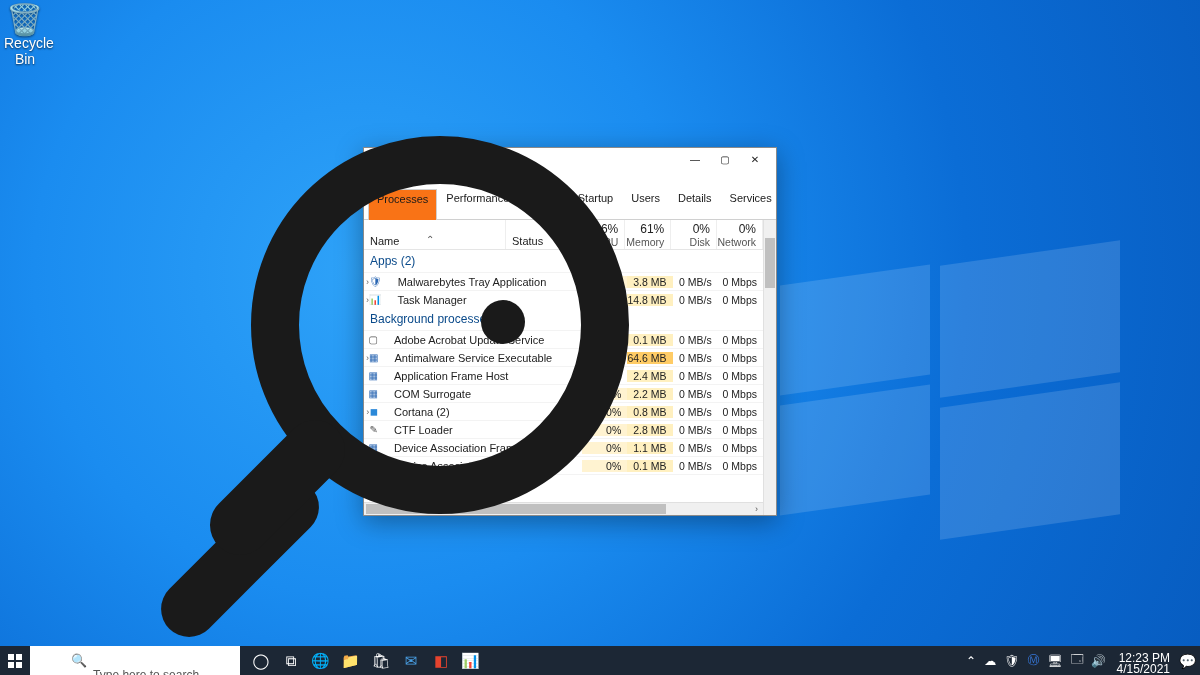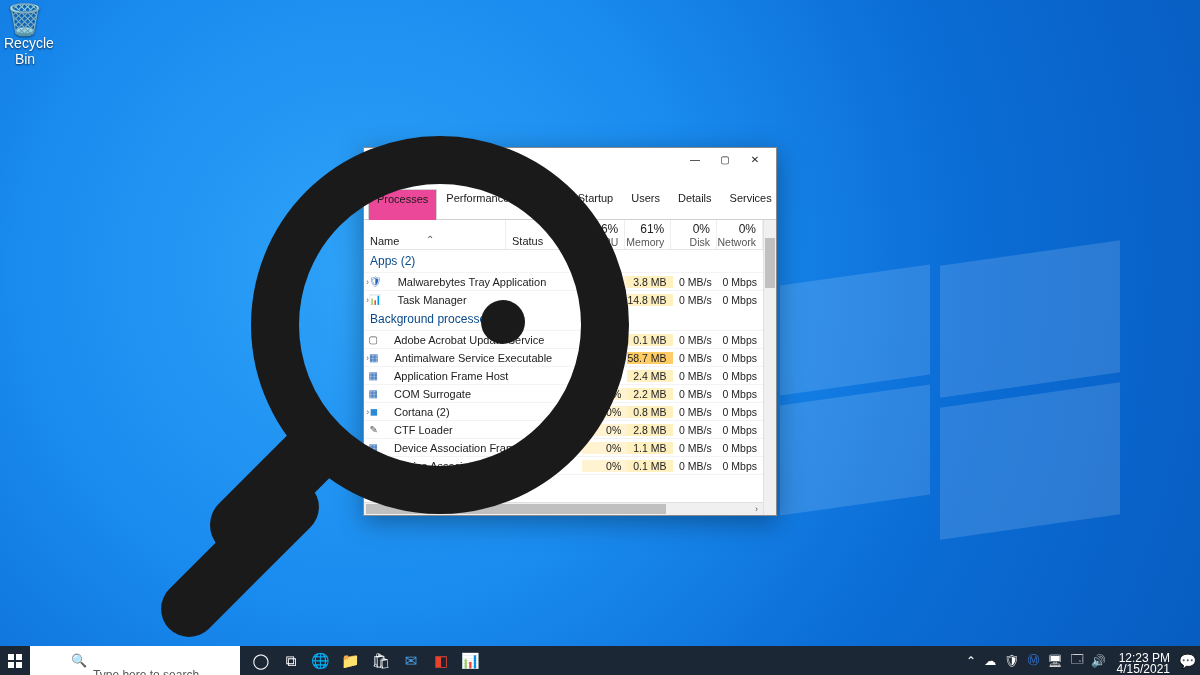--- a/index.html
+++ b/index.html
@@ -49,21 +49,21 @@
     display: flex; flex-direction: column; font-size: 11px; color: #222;
   }
   .titlebar { height: 22px; display: flex; align-items: center; padding: 0 6px; }
   .titlebar .ticon { width: 14px; height: 14px; margin-right: 6px; font-size: 11px; }
   .titlebar .title { flex: 1; font-size: 11px; }
   .win-btns { display: flex; gap: 0; }
   .win-btns .wb { width: 30px; height: 14px; display:flex;align-items:center;justify-content:center; font-size: 10px; }
   .menubar { height: 18px; display:flex; gap: 12px; padding: 0 8px; font-size: 11px; color:#333; align-items:center; }
   .tabs { display:flex; border-bottom: 1px solid #d0d0d0; padding: 0 4px; }
   .tabs .tab { padding: 3px 8px; border: 1px solid transparent; border-bottom: none; font-size: 11px; color:#1a1a1a; }
-  .tabs .tab.active { border-color: #d0d0d0; background:#ec4899; position:relative; top:1px; }
+  .tabs .tab.active { border-color: #d0d0d0; background:#f97316; position:relative; top:1px; }
 
   .grid-wrap { flex:1; overflow: hidden; position: relative; }
   .scroll-v { position:absolute; right:0; top:0; bottom:0; width:13px; background:#f0f0f0; border-left:1px solid #e0e0e0;}
   .scroll-v .thumb { position:absolute; left:1px; right:1px; top:18px; height:50px; background:#c0c0c0;}
   .scroll-h { position:absolute; left:0; right:13px; bottom:0; height:13px; background:#f0f0f0; border-top:1px solid #e0e0e0;}
   .scroll-h .thumb { position:absolute; top:1px; bottom:1px; left:2px; width:300px; background:#c0c0c0;}
   .scroll-h .arrow-r { position:absolute; right:0; top:0; bottom:0; width:13px; display:flex;align-items:center;justify-content:center;font-size:9px;color:#555;}
 
   .header-row { display:flex; border-bottom: 1px solid #e5e5e5; height:30px; margin-right:13px; }
   .col-name { width: 143px; border-right:1px solid #eee; display:flex; flex-direction:column; justify-content:flex-end; padding:0 6px 2px; font-size:11px;}
@@ -194,21 +194,21 @@
             <span class="c-disk">0 MB/s</span>
             <span class="c-net">0 Mbps</span>
           </div>
           <div class="row">
             <span class="name-wrap">
               <span class="chev">›</span>
               <span class="appicon" style="color: rgb(43, 103, 179);">▦</span>
               <span class="name">Antimalware Service Executable</span>
             </span>
             <span class="c-cpu warm"></span>
-            <span class="c-mem hot">58.7 MB</span>
+            <span class="c-mem hot">64.6 MB</span>
             <span class="c-disk">0 MB/s</span>
             <span class="c-net">0 Mbps</span>
           </div>
           <div class="row">
             <span class="name-wrap">
               <span class="chev"></span>
               <span class="appicon" style="color: rgb(43, 103, 179);">▦</span>
               <span class="name">Application Frame Host</span>
             </span>
             <span class="c-cpu warm"></span>

